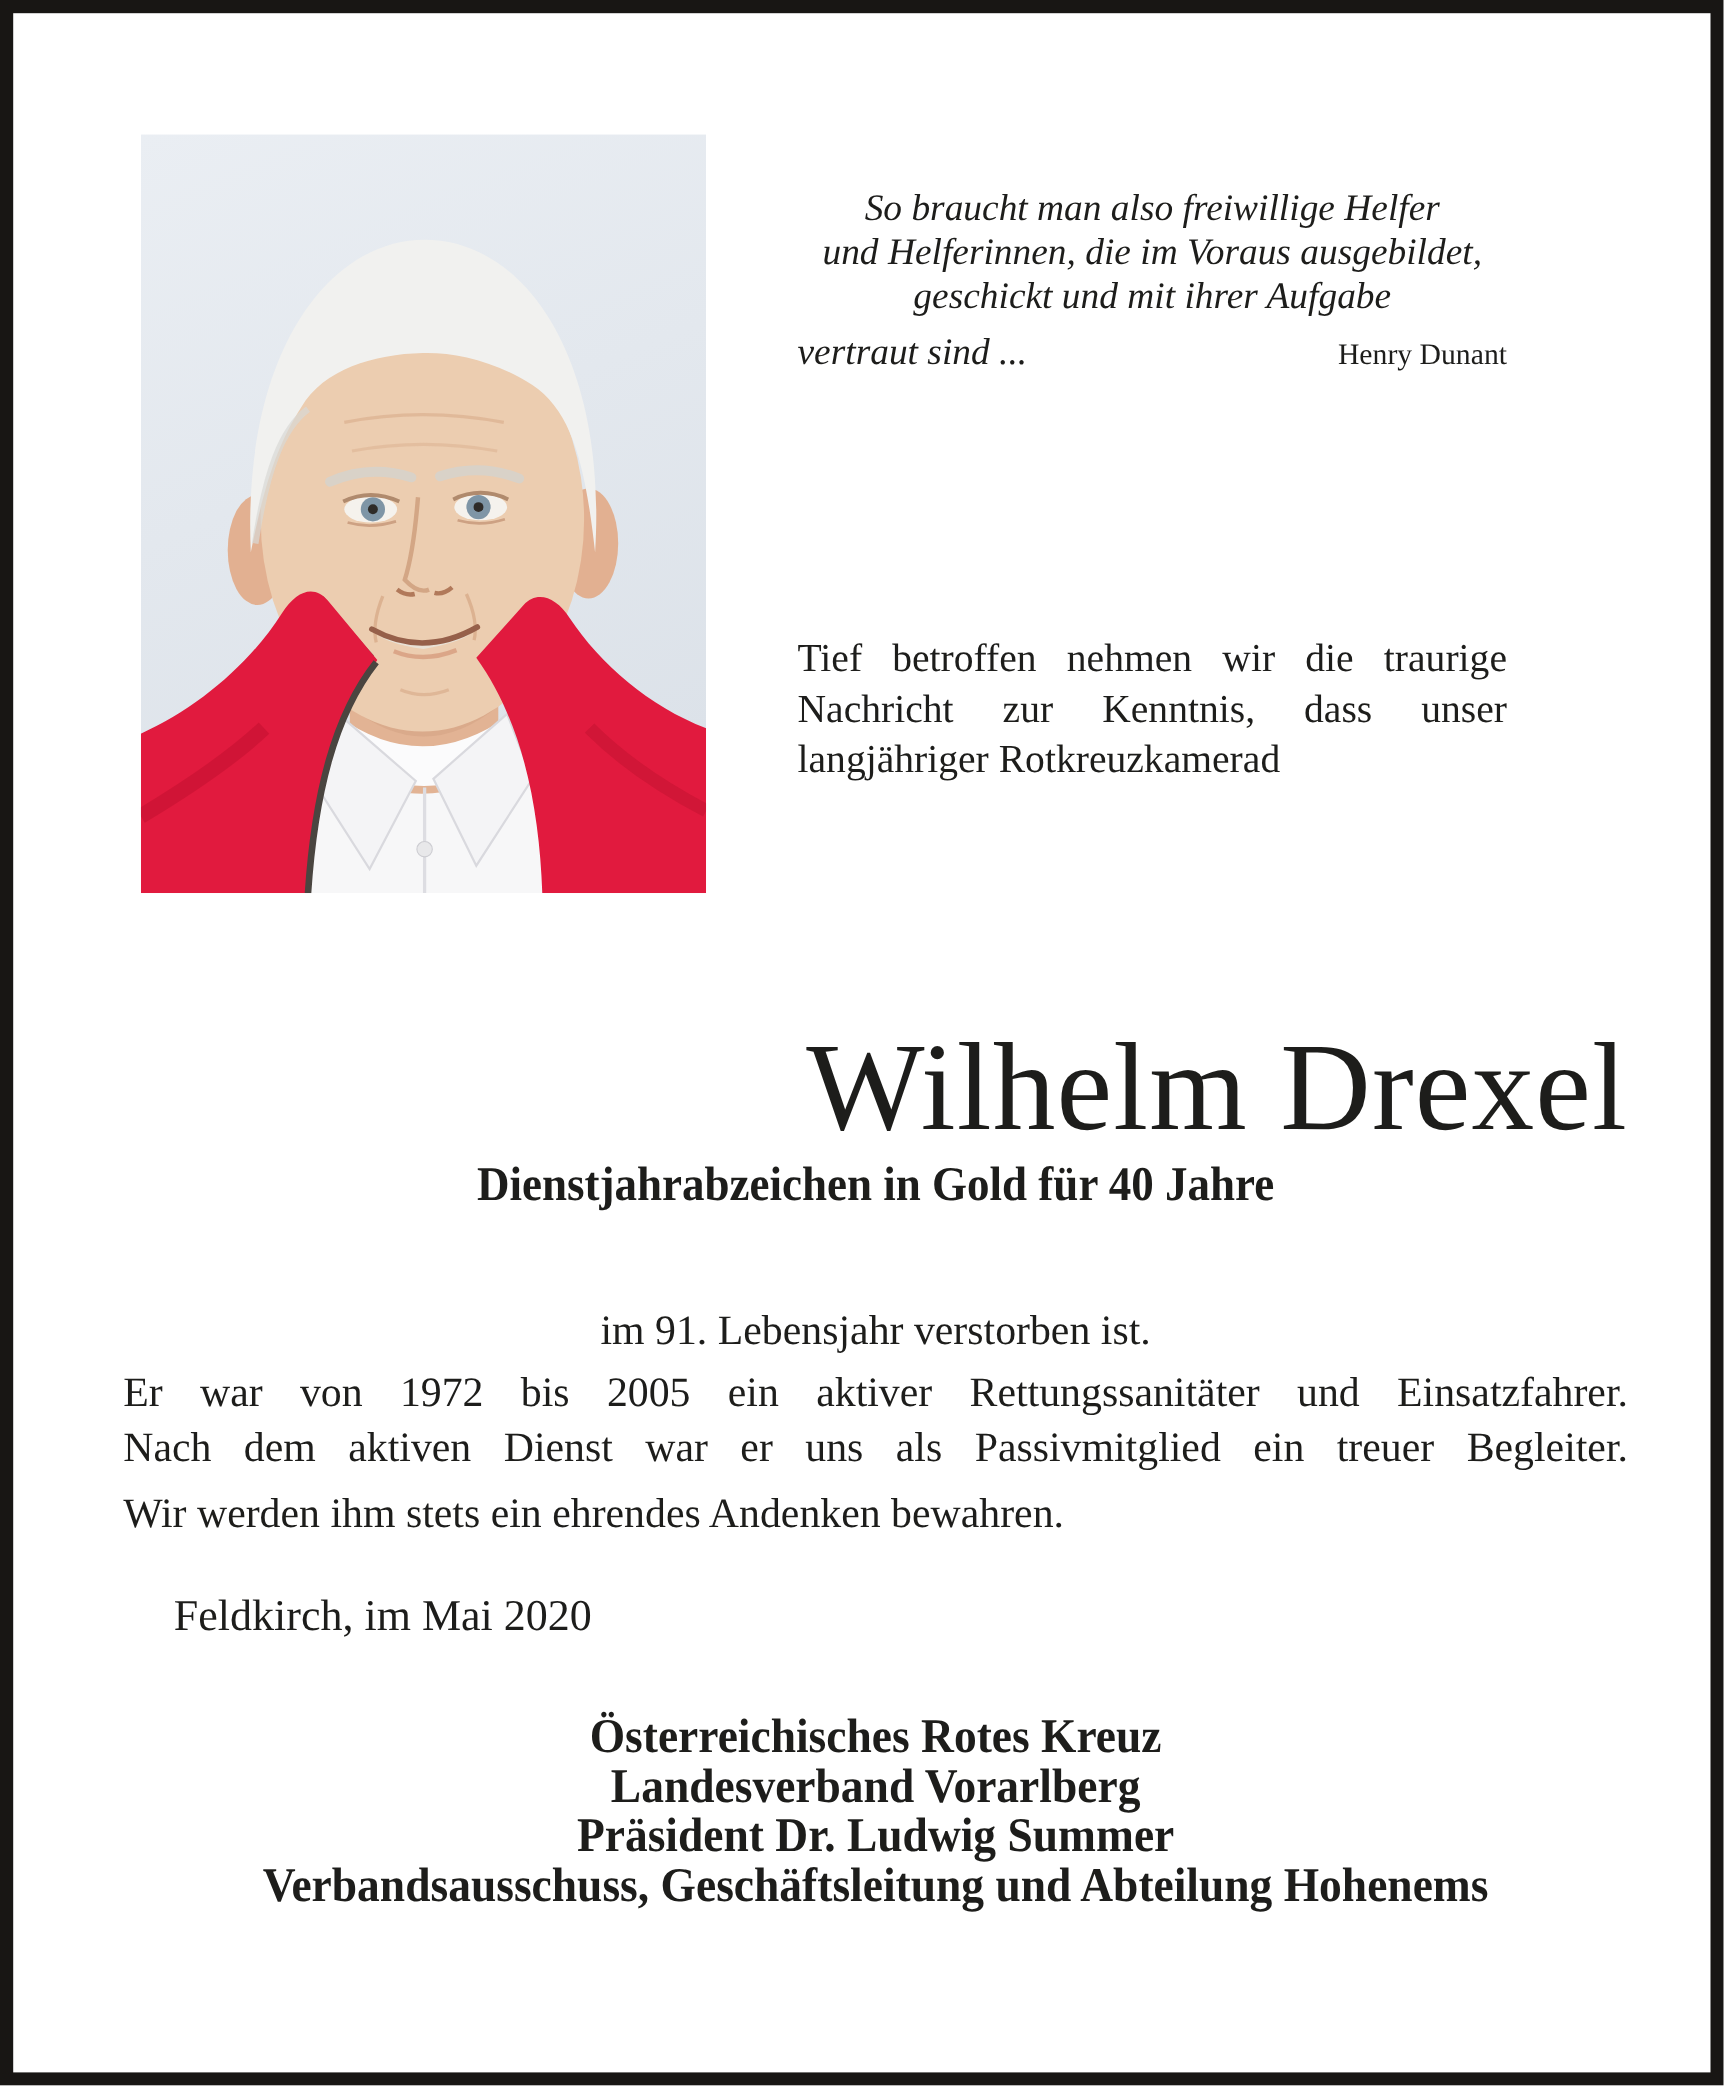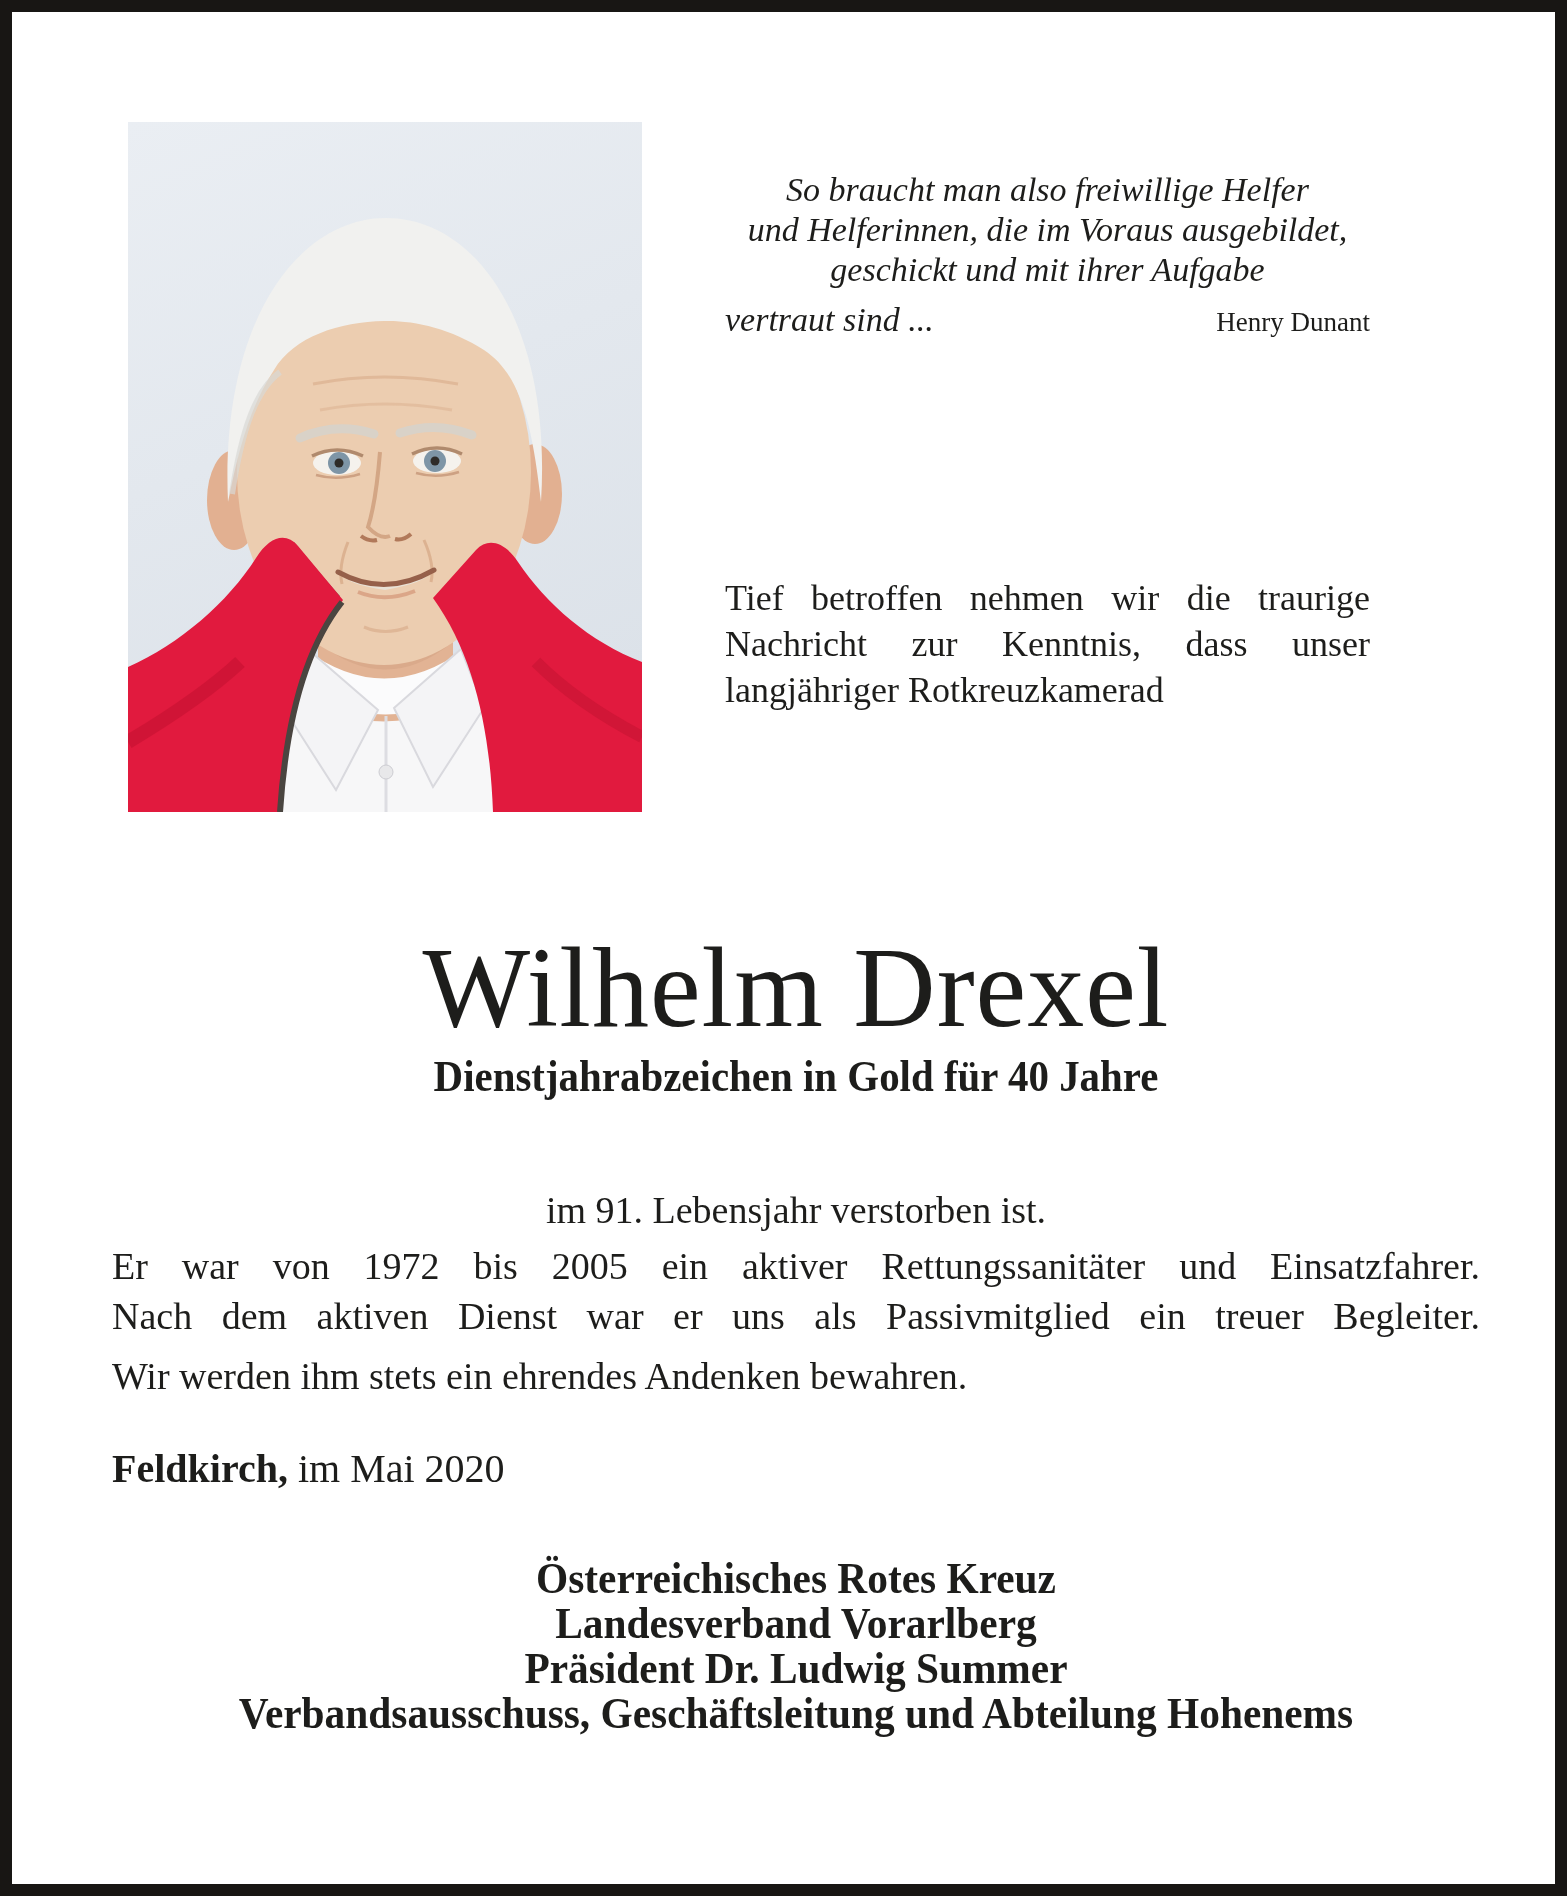--- a/index.html
+++ b/index.html
@@ -67,21 +67,21 @@
   }
   
   .main-col {
     padding: 0 75px 0 100px;
   }
   .deceased-name {
     margin: 113px 0 0 0;
     font-weight: normal;
     font-size: 114px;
     line-height: 125px;
-    text-align: center;
+    text-align: right;
     letter-spacing: 1px;
   }
   .honor-line {
     margin-top: 2px;
     font-size: 44px;
     line-height: 50px;
     font-weight: bold;
     text-align: center;
     transform: scaleX(0.93);
     transform-origin: center;
@@ -92,21 +92,21 @@
   }
   .p1 { margin-top: 85px; text-align: center; }
   .p2 { margin-top: 8px; line-height: 50px; }
   .p2 .just-line { width: 100%; }
   .p3 { margin-top: 12px; }
   .dateline {
     margin-top: 45px;
     font-size: 40px;
     line-height: 50px;
   }
-  .dateline .place { font-weight: bold; }
+  .dateline .place { font-weight: normal; margin-left: 46px; }
   .signature {
     margin-top: 62px;
     font-size: 44px;
     line-height: 45px;
     font-weight: bold;
     text-align: center;
     transform: scaleX(0.94);
     transform-origin: center;
   }
 </style>

